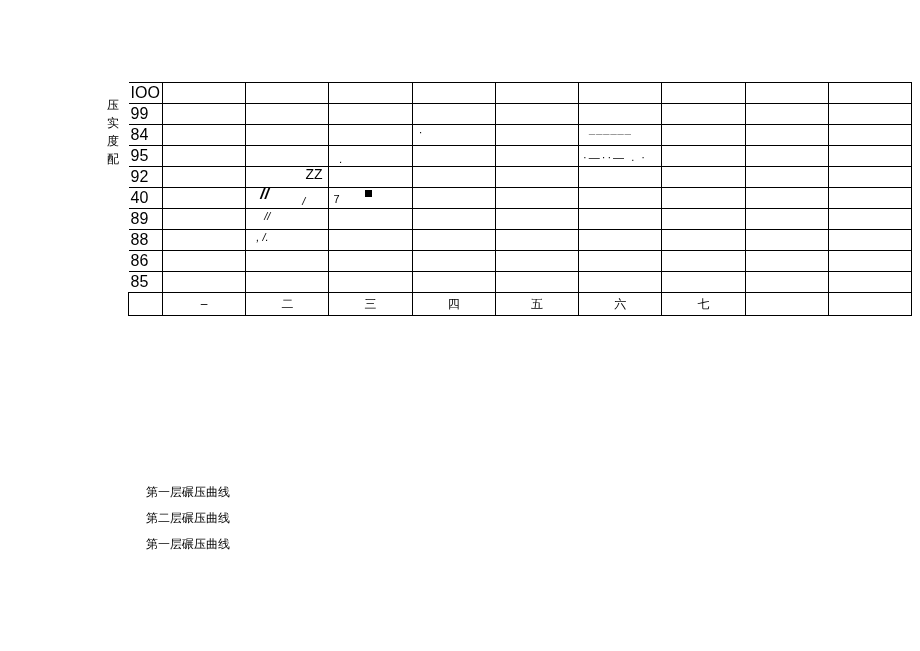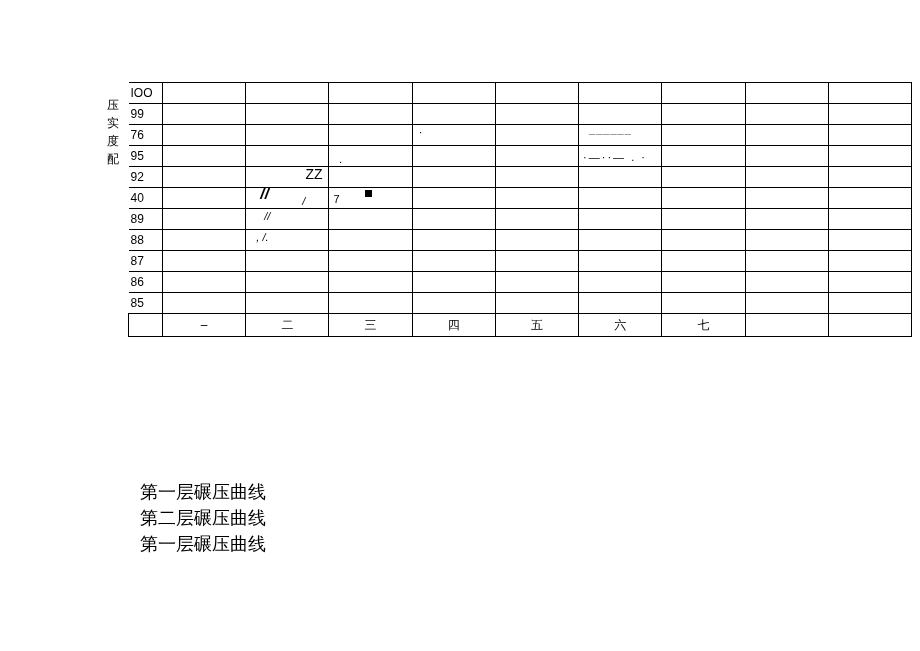--- a/index.html
+++ b/index.html
@@ -35,35 +35,35 @@
     height: 20px;
     padding: 0;
     vertical-align: middle;
     text-align: left;
     position: relative;
     overflow: visible;
   }
   .chart-table .ytick {
     width: 34px;
     padding-left: 2px;
-    font-size: 12px;
+    font-size: 16px;
     border-left: none;
   }
   .chart-table tr.xaxis td {
     text-align: center;
     font-size: 12px;
     height: 22px;
   }
   .chart-table .col { width: 83px; }
   .legend {
     position: absolute;
-    left: 140px;
+    left: 146px;
     top: 480px;
     line-height: 24px;
-    font-size: 18px;
+    font-size: 12px;
   }
   .legend div { margin-bottom: 2px; }
   .mark {
     position: absolute;
     font-size: 11px;
     line-height: 11px;
     color: #000;
     pointer-events: none;
   }
   .sq {
@@ -117,21 +117,21 @@
         <td></td>
         <td></td>
         <td>
       <span class="mark" style="left:10px;top:20px;letter-spacing:1px;color:#777;">______</span>
     </td>
         <td></td>
         <td></td>
         <td></td>
       </tr>
     <tr>
-        <td class="ytick">76</td>
+        <td class="ytick">84</td>
         <td></td>
         <td></td>
         <td></td>
         <td>
       <span class="mark" style="left:6px;top:2px;">·</span>
     </td>
         <td></td>
         <td></td>
         <td></td>
         <td></td>
@@ -198,32 +198,20 @@
         <td></td>
         <td></td>
         <td></td>
       </tr>
     <tr>
         <td class="ytick">88</td>
         <td></td>
         <td>
       <span class="mark" style="left:10px;top:2px;font-style:italic;">, /.</span>
     </td>
-        <td></td>
-        <td></td>
-        <td></td>
-        <td></td>
-        <td></td>
-        <td></td>
-        <td></td>
-      </tr>
-    <tr>
-        <td class="ytick">87</td>
-        <td></td>
-        <td></td>
         <td></td>
         <td></td>
         <td></td>
         <td></td>
         <td></td>
         <td></td>
         <td></td>
       </tr>
     <tr>
         <td class="ytick">86</td>

